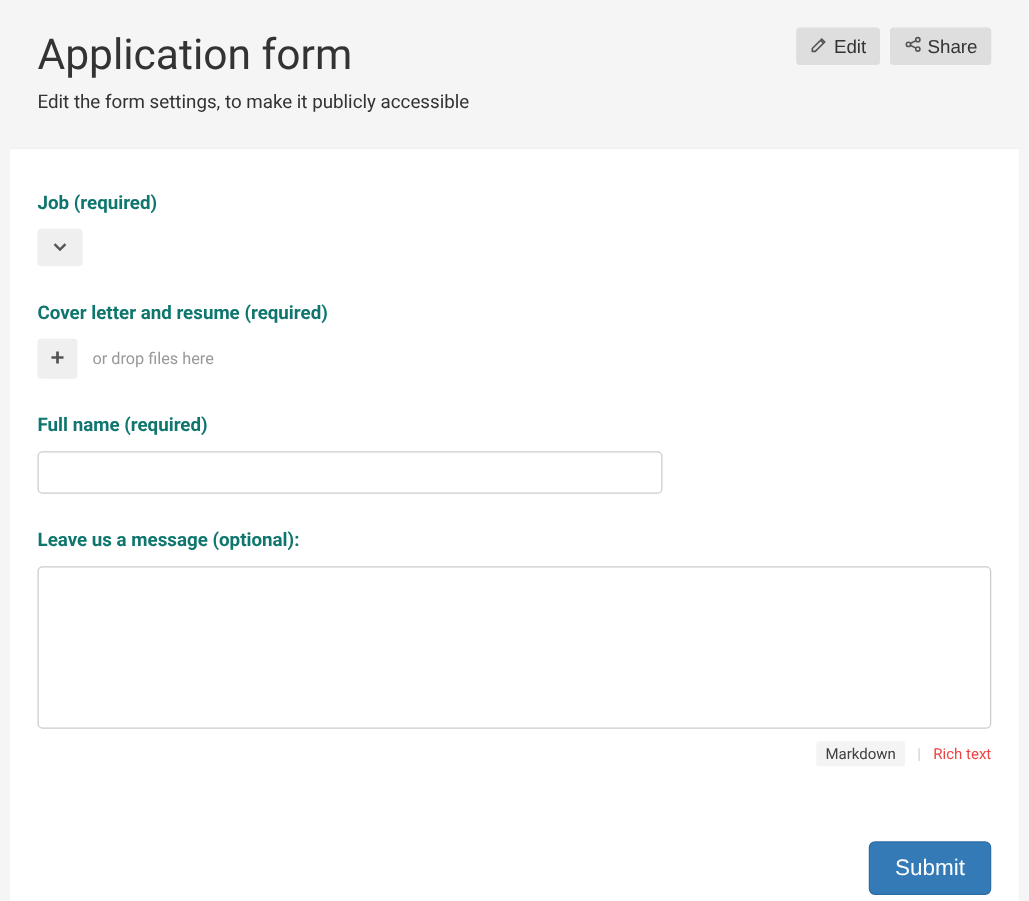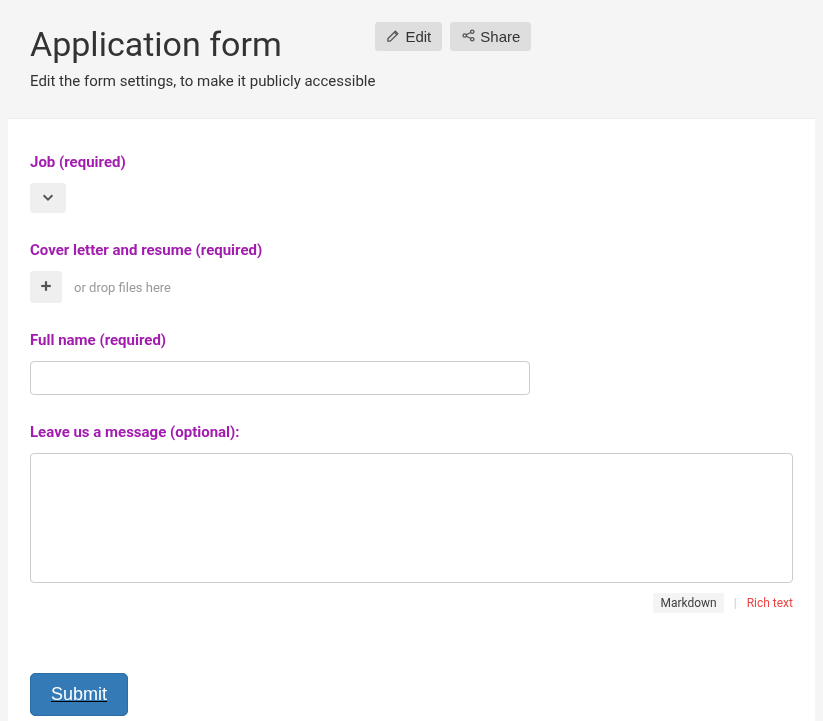--- a/index.html
+++ b/index.html
@@ -11,20 +11,21 @@
       overflow: hidden;
     }
     .page {
       padding: 8px;
       background: #f5f5f5;
     }
     .header {
       background: #f5f5f5;
       padding: 10px 22px 28px 22px;
       display: flex;
+      justify-content: space-between;
       align-items: flex-start;
     }
     .title-block { }
     .page-title {
       font-size: 34px;
       font-weight: 400;
       color: #333;
       margin-top: 6px;
       margin-bottom: 8px;
     }
@@ -54,21 +55,21 @@
     .card {
       background: #fff;
       border-top: 1px solid #eee;
       padding: 34px 22px 30px 22px;
       min-height: 600px;
     }
     .form-section { margin-bottom: 28px; }
     .form-label {
       font-size: 15px;
       font-weight: 700;
-      color: #a21caf;
+      color: #0f766e;
       margin-bottom: 12px;
       display: block;
     }
     .dropdown-btn {
       background: #efefef;
       border: 1px solid #efefef;
       border-radius: 3px;
       width: 36px;
       height: 30px;
       display: inline-flex;
@@ -122,23 +123,22 @@
       color: #404040;
       background: #f4f4f4;
       padding: 3px 7px;
       border-radius: 2px;
       cursor: pointer;
     }
     .editor-footer .sep { color: #ccc; }
     .editor-footer .nonlink { color: #ef4444; }
     .submit-row {
       display: flex;
-      justify-content: flex-start;
+      justify-content: flex-end;
       margin-top: 60px;
-      text-decoration: underline;
     }
     .submit-btn {
       background: #337ab7;
       color: #fff;
       border: 1px solid #2e6da4;
       border-radius: 5px;
       padding: 10px 20px;
       font-size: 18px;
       cursor: pointer;
     }

